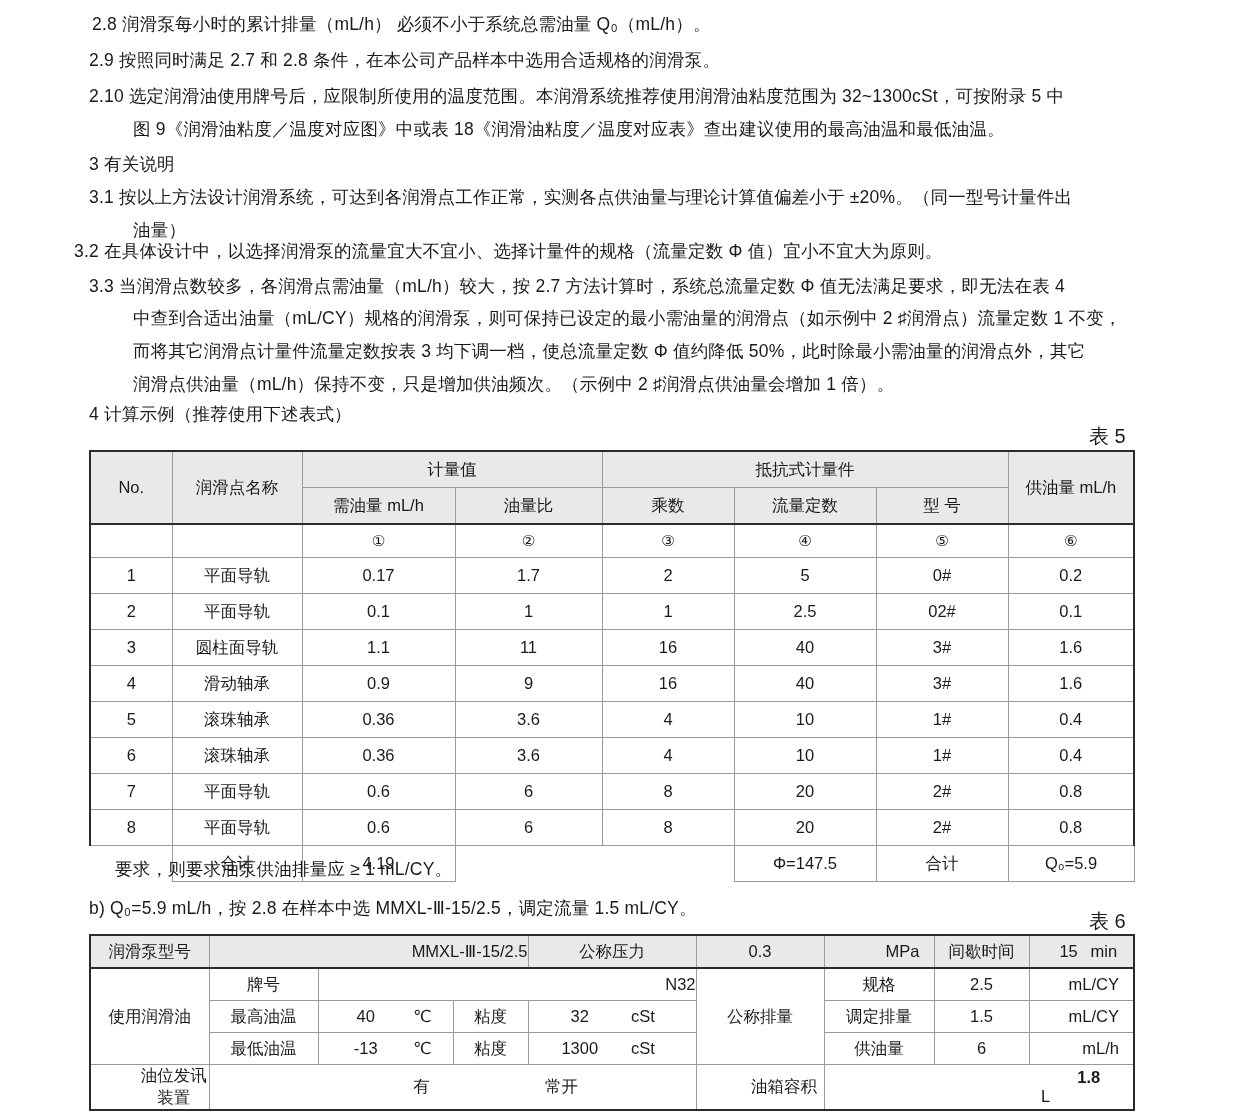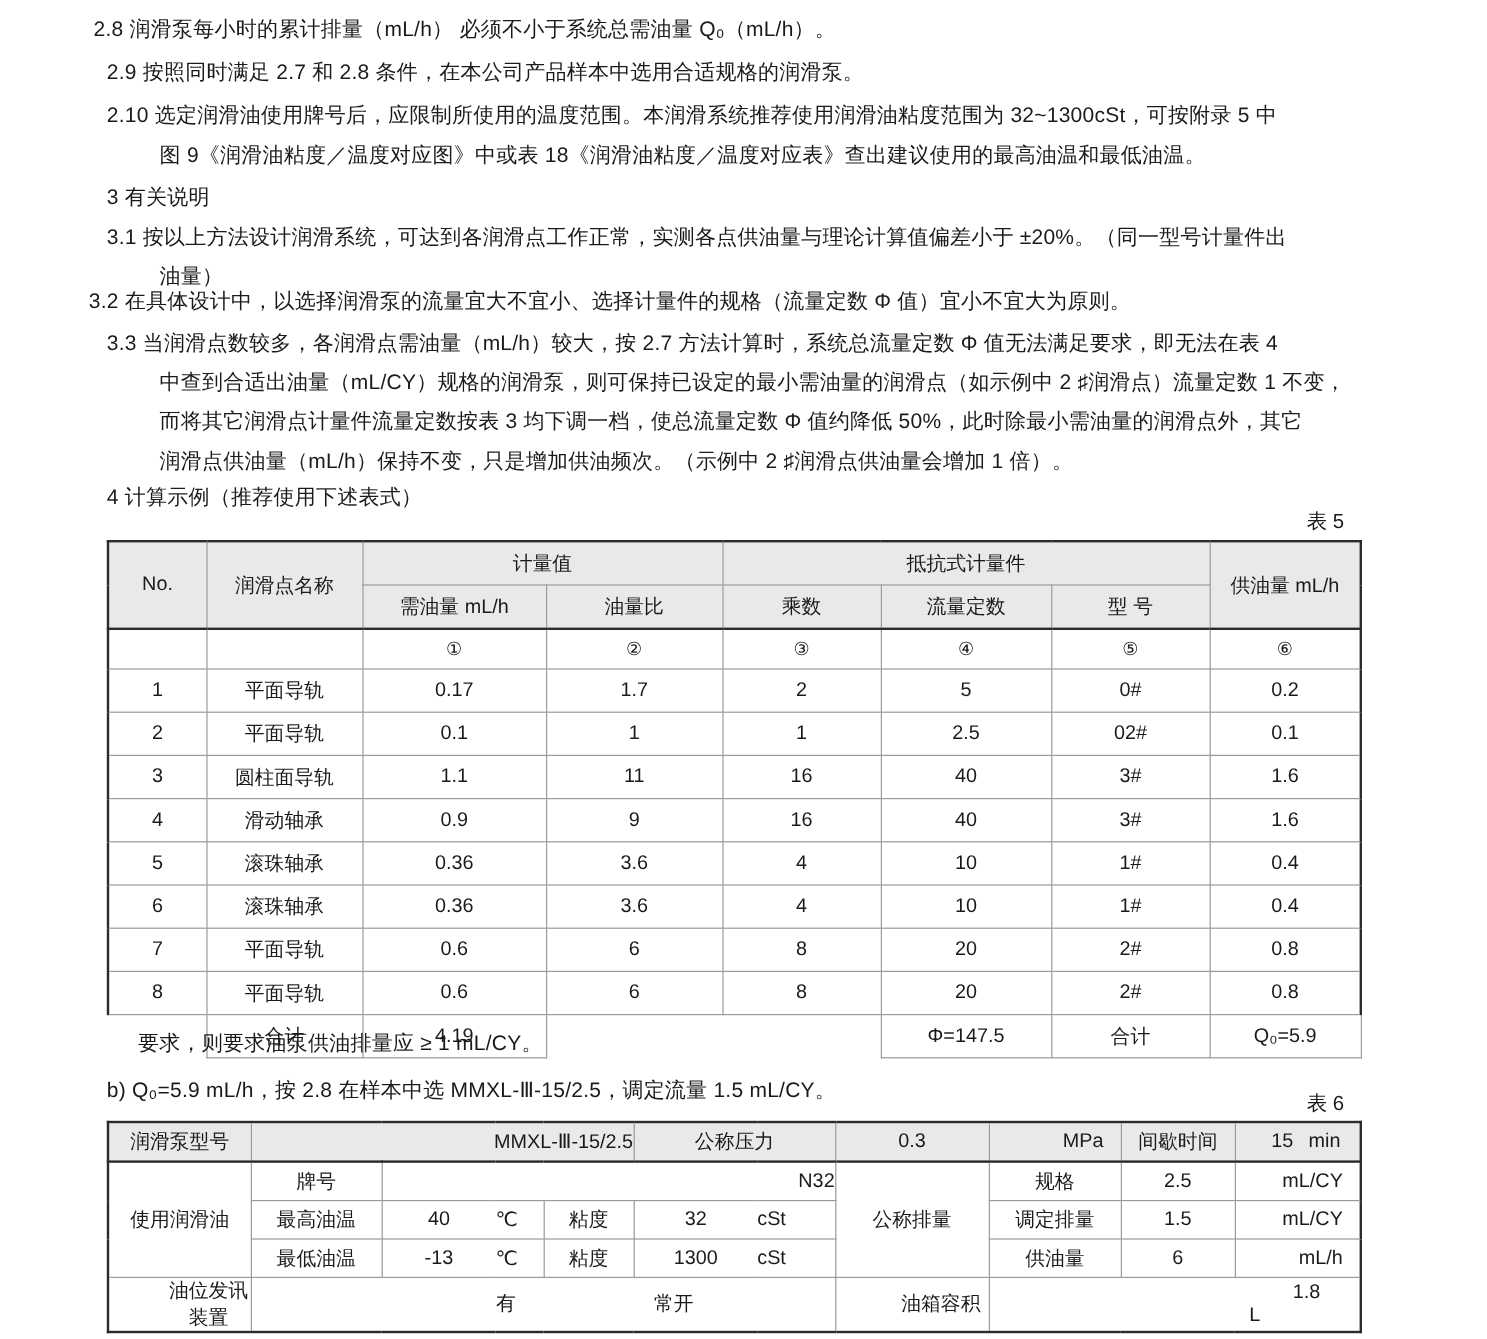--- a/index.html
+++ b/index.html
@@ -27,21 +27,21 @@
     position: absolute;
     font-size: 17.5px;
     line-height: 1.0;
     white-space: nowrap;
     letter-spacing: 0.2px;
   }
 
   
   .tbl-label {
     position: absolute;
-    font-size: 17px;
+    font-size: 20px;
     white-space: nowrap;
   }
 
   
   table {
     border-collapse: collapse;
     table-layout: fixed;
     position: absolute;
   }
   td, th {
@@ -113,21 +113,21 @@
   #table6 .num { text-align: center; }
   #table6 .unit { text-align: right; padding-right: 14px; }
   #table6 .nogap { border-right: none; }
   #table6 .noleft { border-left: none; }
 </style>
 </head>
 <body>
 
 <div class="page">
 
-  <div class="para" style="left:78px; top:16px;">2.8  润滑泵每小时的累计排量（mL/h） 必须不小于系统总需油量 Q₀（mL/h）。</div>
+  <div class="para" style="left:92px; top:16px;">2.8  润滑泵每小时的累计排量（mL/h） 必须不小于系统总需油量 Q₀（mL/h）。</div>
   <div class="para" style="left:89px; top:52px;">2.9  按照同时满足 2.7 和 2.8 条件，在本公司产品样本中选用合适规格的润滑泵。</div>
   <div class="para" style="left:89px; top:88px;">2.10  选定润滑油使用牌号后，应限制所使用的温度范围。本润滑系统推荐使用润滑油粘度范围为 32~1300cSt，可按附录 5 中</div>
   <div class="para" style="left:133px; top:121px;">图 9《润滑油粘度／温度对应图》中或表 18《润滑油粘度／温度对应表》查出建议使用的最高油温和最低油温。</div>
   <div class="para" style="left:89px; top:156px;">3  有关说明</div>
   <div class="para" style="left:89px; top:189px;">3.1  按以上方法设计润滑系统，可达到各润滑点工作正常，实测各点供油量与理论计算值偏差小于 ±20%。（同一型号计量件出</div>
   <div class="para" style="left:133px; top:222px;">油量）</div>
   <div class="para" style="left:74px; top:243px;">3.2  在具体设计中，以选择润滑泵的流量宜大不宜小、选择计量件的规格（流量定数 Φ 值）宜小不宜大为原则。</div>
   <div class="para" style="left:89px; top:278px;">3.3  当润滑点数较多，各润滑点需油量（mL/h）较大，按 2.7 方法计算时，系统总流量定数 Φ 值无法满足要求，即无法在表 4</div>
   <div class="para" style="left:133px; top:310px;">中查到合适出油量（mL/CY）规格的润滑泵，则可保持已设定的最小需油量的润滑点（如示例中 2 ♯润滑点）流量定数 1 不变，</div>
   <div class="para" style="left:133px; top:343px;">而将其它润滑点计量件流量定数按表 3 均下调一档，使总流量定数 Φ 值约降低 50%，此时除最小需油量的润滑点外，其它</div>
@@ -337,19 +337,19 @@
         <td class="unit outer-r">mL/h</td>
       </tr>
 
       <tr>
         <td class="outer-l lbl bot">油位发讯装置</td>
         <td class="bot" colspan="6">
           <span style="display:inline-block;width:170px;text-align:center;">有</span><span style="display:inline-block;width:110px;text-align:center;">常开</span>
         </td>
         <td class="lbl bot">油箱容积</td>
         <td class="bot outer-r" colspan="3">
-          <span style="display:inline-block;width:195px;text-align:right;">1.8</span><span style="display:inline-block;width:95px;text-align:right;">L</span>
+          <span style="display:inline-block;width:195px;text-align:right;font-weight:bold;">1.8</span><span style="display:inline-block;width:95px;text-align:right;">L</span>
         </td>
       </tr>
     </tbody>
   </table>
 
 </div>
 
 </body></html>

